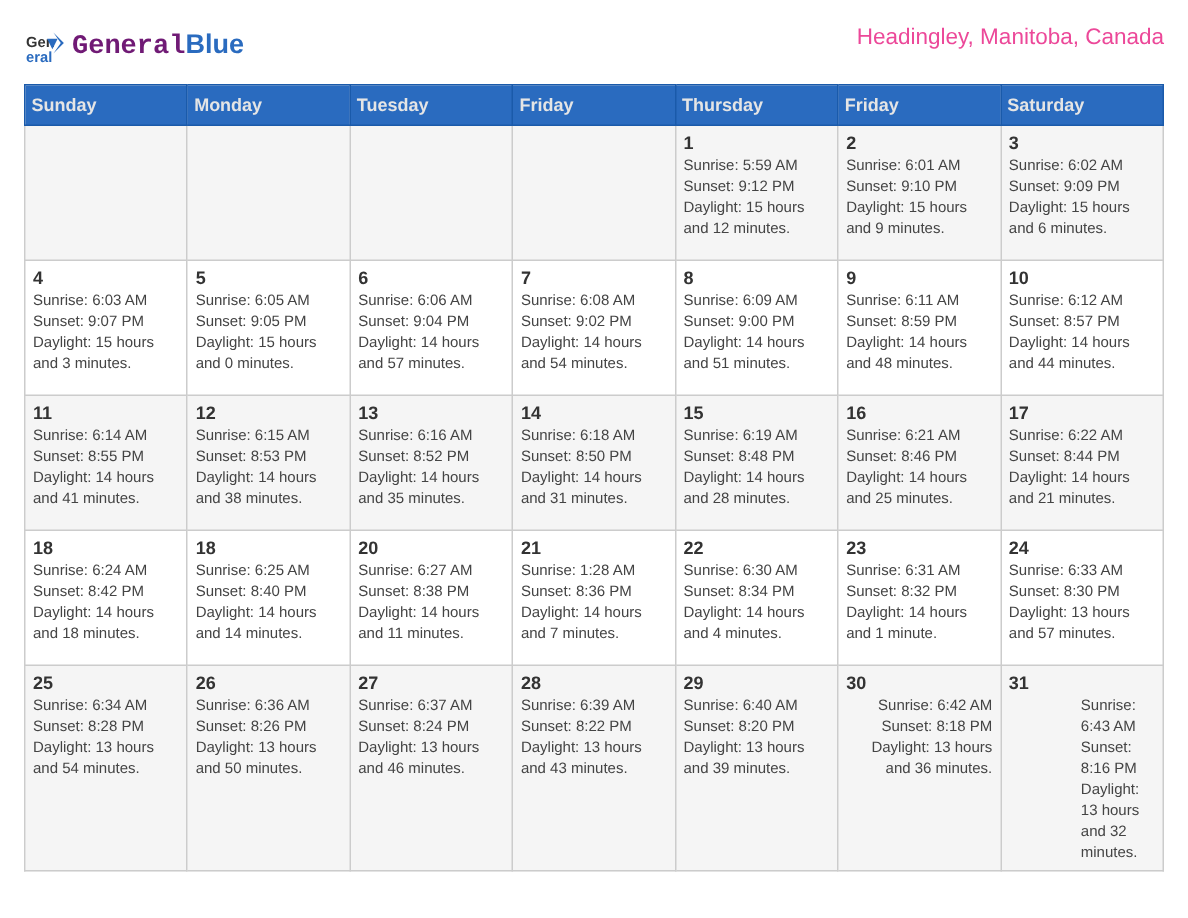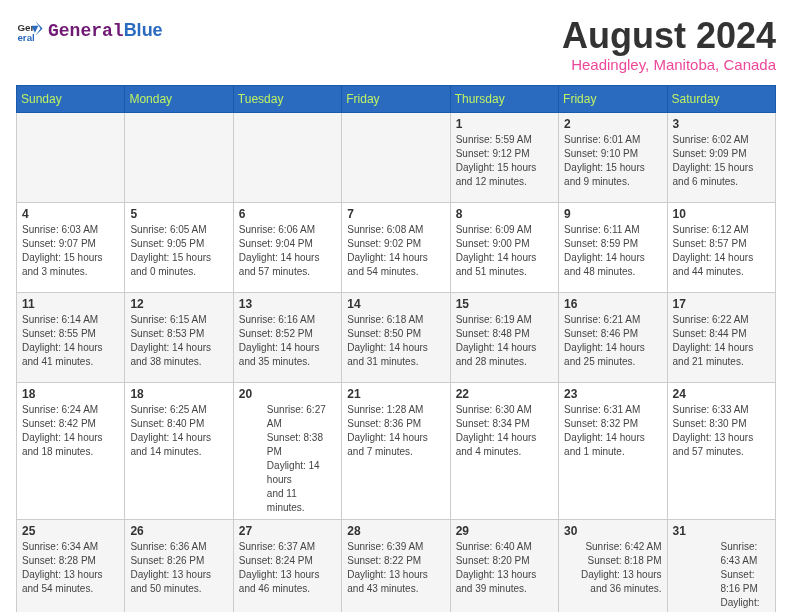--- a/index.html
+++ b/index.html
@@ -38,23 +38,23 @@
       font-size: 15px;
       color: #ec4899;
     }
     table {
       width: 100%;
       border-collapse: collapse;
       table-layout: fixed;
     }
     thead th {
       background-color: #2a6bbf;
-      color: #bef264;
+      color: #e5e5e5;
       font-size: 12px;
-      font-weight: normal;
+      font-weight: bold;
       padding: 6px 4px;
       text-align: left;
       border: 1px solid #1a5aaa;
     }
     tbody td {
       vertical-align: top;
       border: 1px solid #ccc;
       padding: 4px 5px;
       font-size: 10px;
       color: #333;
@@ -94,21 +94,20 @@
       <polygon points="28,8 38,18 28,28 35,18" fill="#2a6bbf"></polygon>
       <polygon points="22,14 32,14 27,24" fill="#2a6bbf"></polygon>
     </svg>
     <div>
       <div style="line-height:1">
         <span style="font-size:18px;font-weight:bold;color:#701a75;font-family:Liberation Mono, monospace;">General</span><span style="font-size:18px;font-weight:bold;color:#2a6bbf;">Blue</span>
       </div>
     </div>
   </div>
   <div class="title-area">
-    <div class="month-year">August 2024</div>
     <div class="location">Headingley, Manitoba, Canada</div>
   </div>
 </div>
 
 <table>
   <thead>
     <tr>
     <th>Sunday</th>
         <th>Monday</th>
         <th>Tuesday</th>
@@ -258,21 +257,21 @@
         </td>
         <td>
           <span class="day-number">18</span>
           <div class="day-info" style="white-space: pre-line;">Sunrise: 6:25 AM
 Sunset: 8:40 PM
 Daylight: 14 hours
 and 14 minutes.</div>
         </td>
         <td>
           <span class="day-number">20</span>
-          <div class="day-info" style="white-space: pre-line; margin-left: 28px;">Sunrise: 6:27 AM
+          <div class="day-info" style="white-space: pre-line;">Sunrise: 6:27 AM
 Sunset: 8:38 PM
 Daylight: 14 hours
 and 11 minutes.</div>
         </td>
         <td>
           <span class="day-number">21</span>
           <div class="day-info" style="white-space: pre-line;">Sunrise: 1:28 AM
 Sunset: 8:36 PM
 Daylight: 14 hours
 and 7 minutes.</div>

